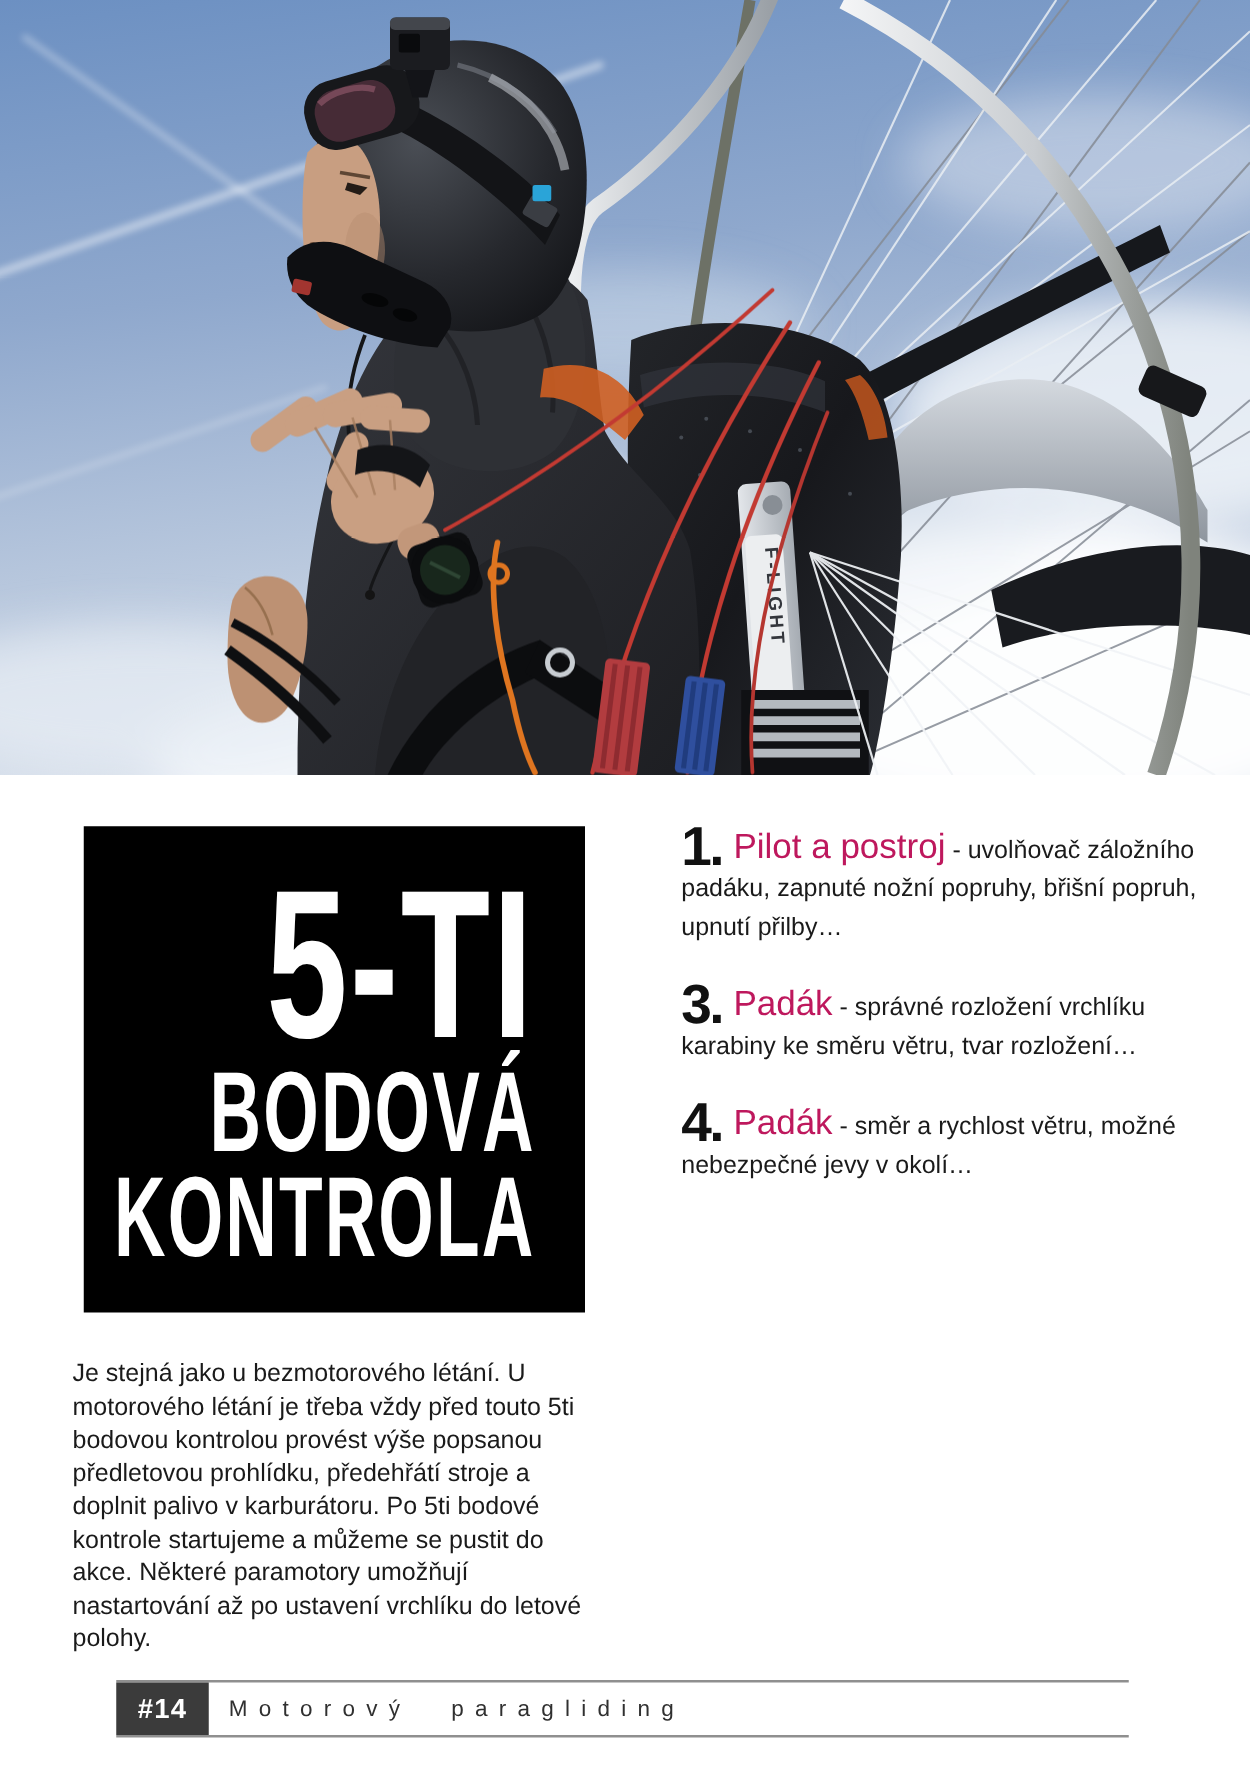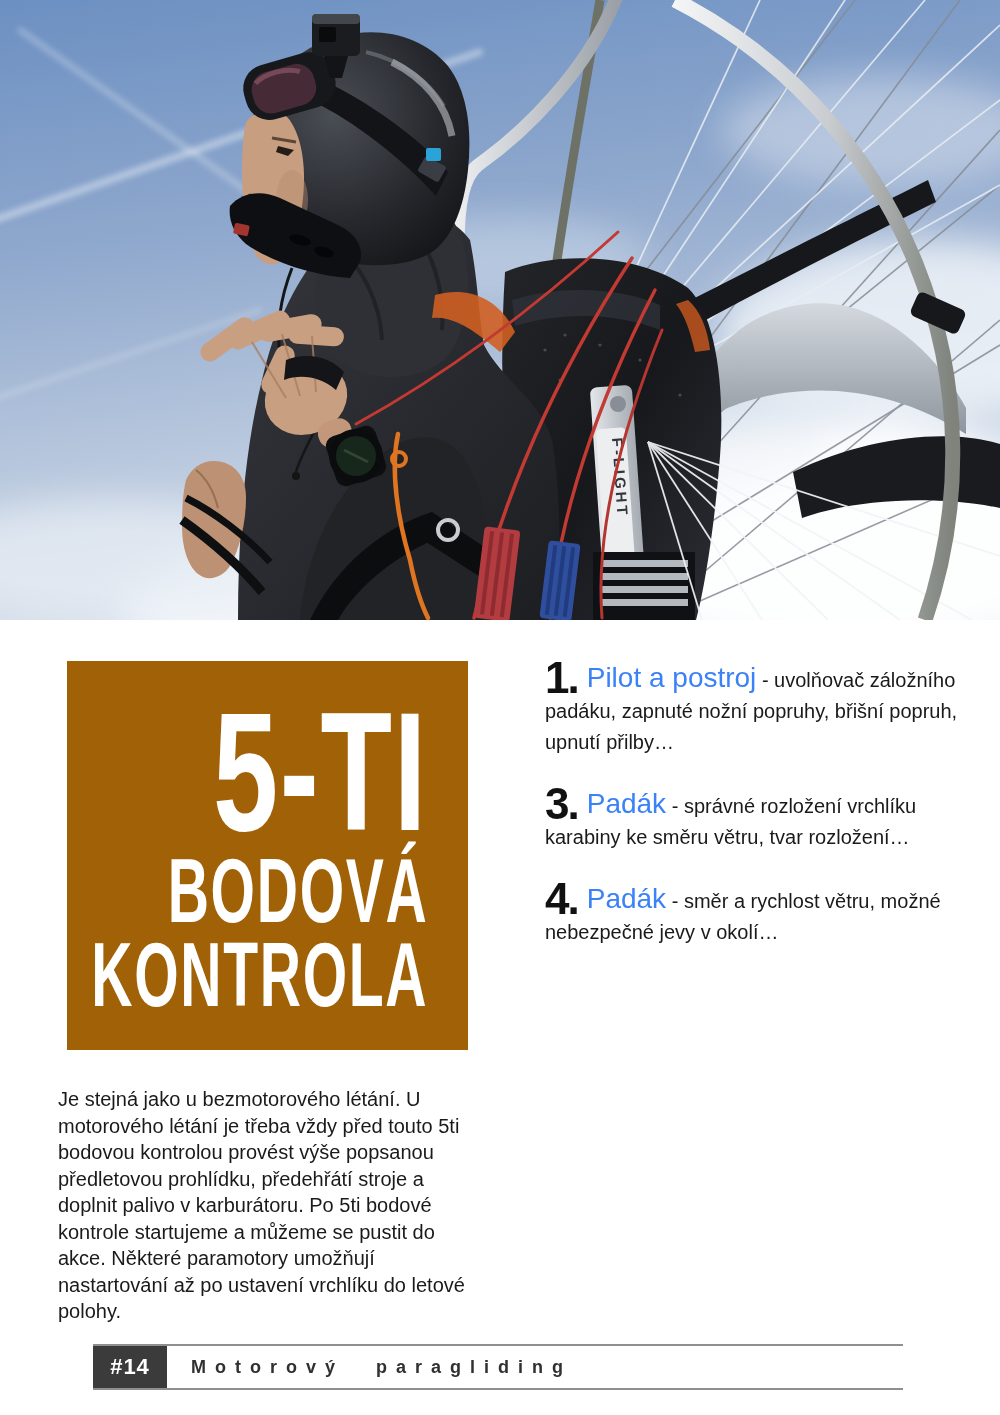--- a/index.html
+++ b/index.html
@@ -6,54 +6,54 @@
   .page{
     position:relative;width:1000px;height:1415px;background:#ffffff;overflow:hidden;
     font-family:"Liberation Sans", sans-serif;
   }
   
   .photo{position:absolute;left:0;top:0;width:1000px;height:620px;}
   .photo svg{display:block;}
   
   .headline-box{
     position:absolute;left:67px;top:661px;width:401px;height:389px;
-    background:#a16207;box-sizing:border-box;
+    background:#000000;box-sizing:border-box;
     display:flex;flex-direction:column;align-items:flex-end;
     padding:45px 40px 0 0;
   }
   .hl{color:#ffffff;font-weight:700;line-height:1;transform-origin:100% 50%;white-space:nowrap;}
   .hl-1{font-size:130px;letter-spacing:2px;transform:scale(0.90,1.30);margin-bottom:20px;}
   .hl-2,.hl-3{font-size:68px;letter-spacing:2px;transform:scale(0.84,1.34);margin-bottom:16px;}
   
   .intro{
     position:absolute;left:58px;top:1086px;width:420px;
     font-size:20px;line-height:26.5px;text-align:left;color:#1a1a1a;
   }
   
   .checklist{position:absolute;left:545px;top:660px;width:420px;}
   .check-item{font-size:20px;line-height:31px;color:#1a1a1a;margin-bottom:28px;}
   .check-item .num{
     display:inline-block;font-size:44px;font-weight:700;line-height:0.8;
     vertical-align:-6px;margin-right:9px;letter-spacing:-2px;color:#111;
   }
-  .check-item .title{font-size:28px;color:#3b82f6;}
+  .check-item .title{font-size:28px;color:#be185d;}
   .check-item .desc{font-size:20px;}
   
   .footer{
     position:absolute;left:93px;top:1344px;width:810px;height:46px;box-sizing:border-box;
     border-top:2px solid #8f8f8f;border-bottom:2px solid #8f8f8f;
-    display:flex;align-items:stretch;background:#ffffff;gap:24px;
+    display:flex;align-items:stretch;background:#ffffff;
   }
   .page-tag{
     width:74px;background:#3b3b3b;color:#ffffff;font-size:22px;font-weight:700;
     display:flex;align-items:center;justify-content:center;letter-spacing:1px;
   }
   .book-title{
-    display:flex;align-items:center;
-    font-size:18px;font-weight:700;letter-spacing:9px;word-spacing:18px;color:#303030;
+    display:flex;align-items:center;padding-left:16px;
+    font-size:18px;font-weight:400;letter-spacing:9px;word-spacing:18px;color:#303030;
   }
 </style>
 </head>
 <body>
 
 <div class="page">
 
   <div class="photo">
     <svg width="1000" height="620" viewBox="0 0 1000 620" xmlns="http://www.w3.org/2000/svg">
       <defs>

